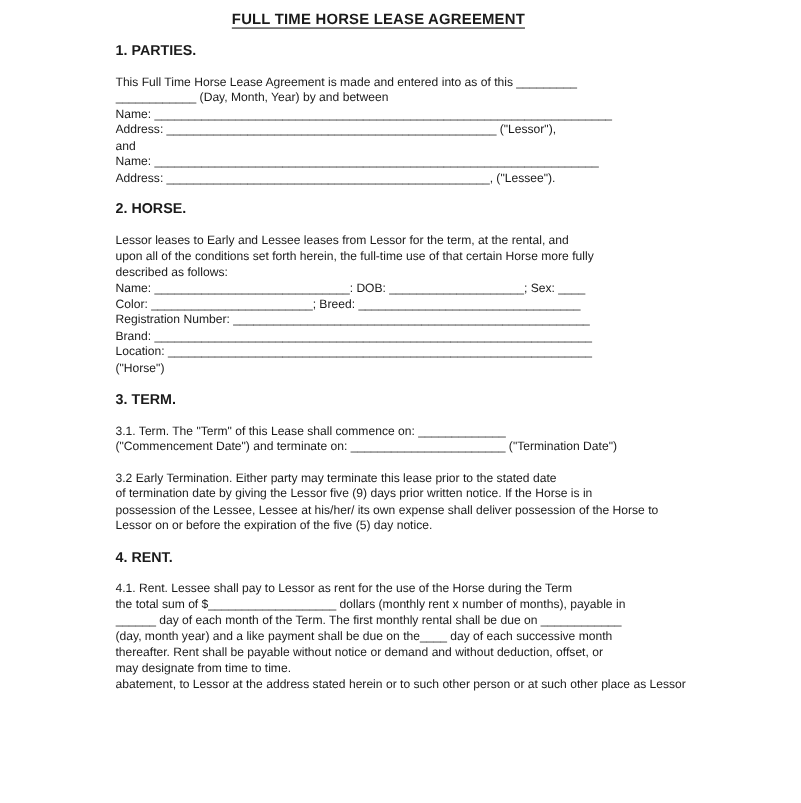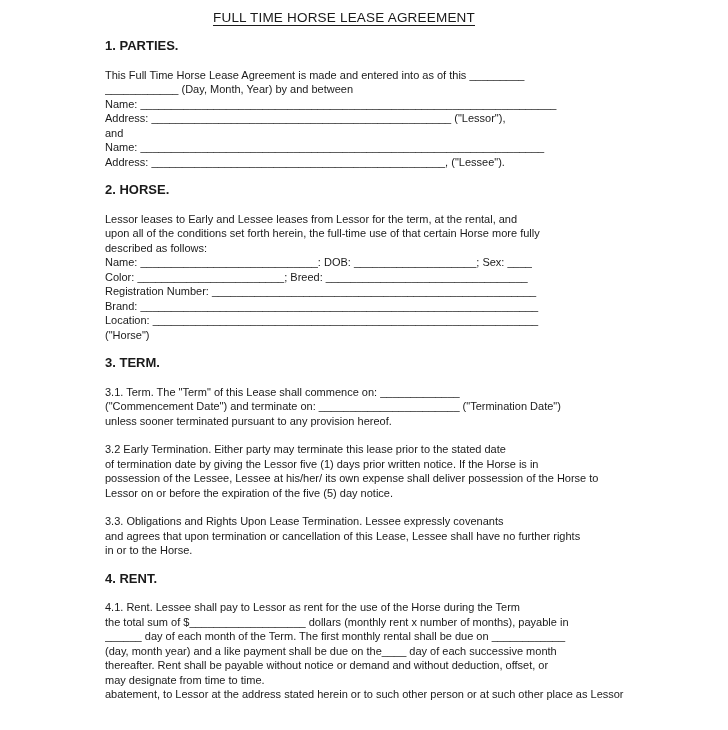--- a/index.html
+++ b/index.html
@@ -13,21 +13,21 @@
     overflow: hidden;
     font-family: "Liberation Sans", sans-serif;
     color: #1a1a1a;
   }
   .doc {
     padding: 9px 40px 0 105px;
   }
   .doc-title {
     text-align: center;
     font-size: 13.5px;
-    font-weight: normal;
+    font-weight: bold;
     letter-spacing: 0.2px;
     text-decoration: underline;
     text-underline-offset: 3px;
     text-decoration-thickness: 1px;
     margin: 0 40px 16px -65px; 
     line-height: 17px;
     margin-bottom: 13px;
   }
   .sec-heading {
     font-size: 13px;
@@ -78,32 +78,26 @@
       <div class="line">Location: _______________________________________________________________</div>
       <div class="line">("Horse")</div>
     </div>
   </div>
 
   <div>
     <div class="sec-heading">3. TERM.</div>
     <div class="para">
       <div class="line">3.1. Term. The "Term" of this Lease shall commence on: _____________</div>
       <div class="line">("Commencement Date") and terminate on: _______________________ ("Termination Date")</div>
-      <div class="line">unless sooner terminated pursuant to any provision hereof.</div>
     </div>
     <div class="para">
       <div class="line">3.2 Early Termination. Either party may terminate this lease prior to the stated date</div>
-      <div class="line">of termination date by giving the Lessor five (1) days prior written notice. If the Horse is in</div>
+      <div class="line">of termination date by giving the Lessor five (9) days prior written notice. If the Horse is in</div>
       <div class="line">possession of the Lessee, Lessee at his/her/ its own expense shall deliver possession of the Horse to</div>
       <div class="line">Lessor on or before the expiration of the five (5) day notice.</div>
-    </div>
-    <div class="para">
-      <div class="line">3.3. Obligations and Rights Upon Lease Termination. Lessee expressly covenants</div>
-      <div class="line">and agrees that upon termination or cancellation of this Lease, Lessee shall have no further rights</div>
-      <div class="line">in or to the Horse.</div>
     </div>
   </div>
 
   <div>
     <div class="sec-heading">4. RENT.</div>
     <div class="para">
       <div class="line">4.1. Rent. Lessee shall pay to Lessor as rent for the use of the Horse during the Term</div>
       <div class="line">the total sum of $___________________ dollars (monthly rent x number of months), payable in</div>
       <div class="line">______ day of each month of the Term. The first monthly rental shall be due on ____________</div>
       <div class="line">(day, month year) and a like payment shall be due on the____ day of each successive month</div>

